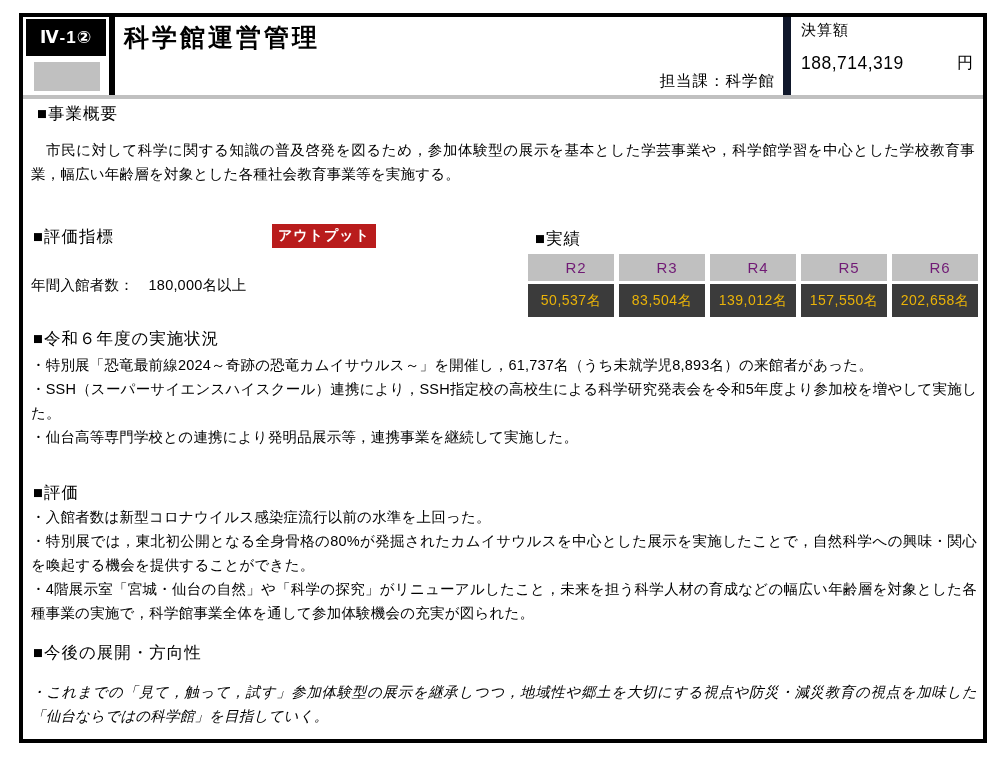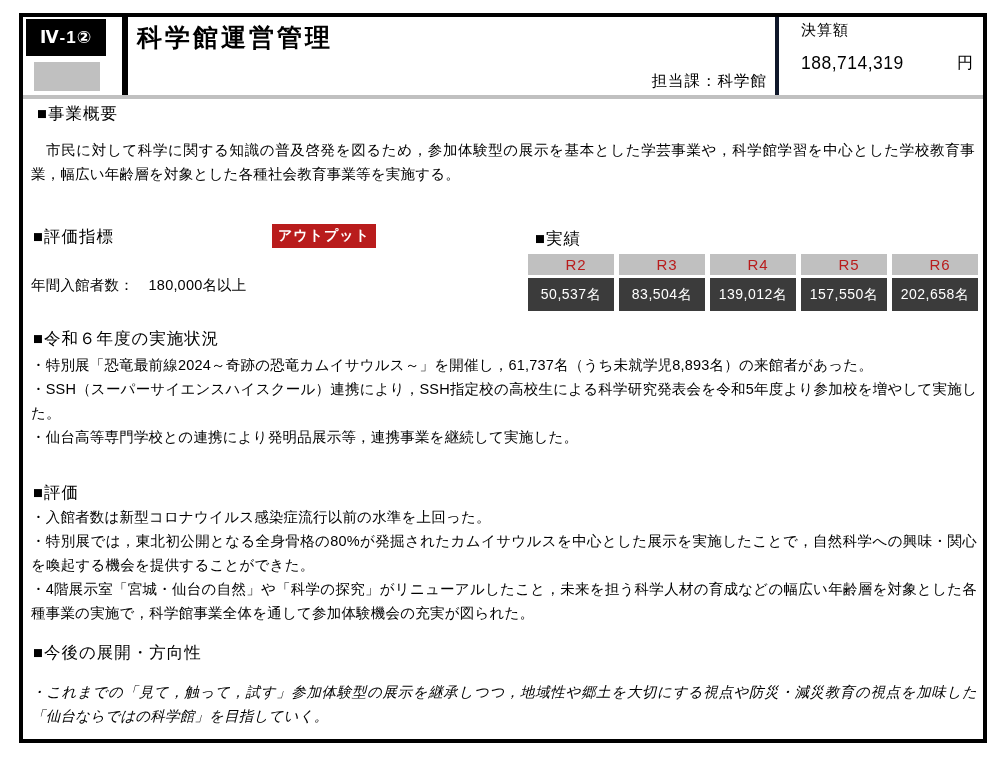--- a/index.html
+++ b/index.html
@@ -10,37 +10,37 @@
   }
   .frame{
     position:absolute;left:19px;top:13px;width:960px;height:722px;
     border:4px solid #000000;background:#fff;
   }
   
   .header{
     position:absolute;left:0;top:0;right:0;height:78px;
     border-bottom:4px solid #c0c0c0;display:flex;align-items:stretch;
   }
-  .label-col{width:99px;padding:2px 0 0 3px;box-sizing:border-box;}
+  .label-col{width:86px;padding:2px 0 0 3px;box-sizing:border-box;}
   .code-box{
     width:80px;height:37px;background:#000;color:#fff;
     display:flex;align-items:center;justify-content:center;
     font-size:17px;font-weight:bold;letter-spacing:1px;
   }
   .gray-box{width:66px;height:29px;background:#c0c0c0;margin:6px 0 0 8px;}
   .vbar{width:6px;background:#000;}
   .title-cell{flex:1;position:relative;border-radius:32px;}
   .title{
     position:absolute;left:9px;top:4px;font-size:25px;font-weight:bold;
     letter-spacing:3px;white-space:nowrap;
   }
   .dept{position:absolute;right:8px;bottom:3px;font-size:15.5px;letter-spacing:1px;}
   .budget-cell{
-    width:174px;border-left:4px solid #0f172a;box-sizing:content-box;
-    padding:4px 8px 0 22px;
+    width:174px;border-left:8px solid #0f172a;box-sizing:content-box;
+    padding:4px 8px 0 10px;
   }
   .budget-label{font-size:15px;letter-spacing:1px;}
   .budget-row{
     display:flex;justify-content:space-between;align-items:flex-start;
     margin-top:13px;padding-right:2px;
   }
   .budget-amount{font-size:17.5px;letter-spacing:0.5px;}
   .budget-unit{font-size:16px;}
   
   .h{position:absolute;font-size:16.5px;letter-spacing:1px;white-space:nowrap;}
@@ -53,25 +53,25 @@
   .badge{
     position:absolute;left:249px;top:207px;background:#b91c1c;color:#fff;
     font-size:14px;font-weight:bold;padding:3px 6px;letter-spacing:1px;
   }
   
   .results-table{
     position:absolute;left:505px;top:237px;width:450px;
     display:grid;grid-template-columns:repeat(5,1fr);gap:3px 5px;
   }
   .rt-head{
-    background:#c0c0c0;color:#b91c1c;height:21px;font-size:15px;
+    background:#c0c0c0;color:#701a75;height:27px;font-size:15px;
     display:flex;align-items:center;justify-content:center;letter-spacing:1px;padding-left:10px;
   }
   .rt-val{
-    background:#3b3b3b;color:#ffffff;height:33px;font-size:14px;
+    background:#3b3b3b;color:#eab308;height:33px;font-size:14px;
     display:flex;align-items:center;justify-content:center;letter-spacing:0.5px;
   }
 </style>
 </head>
 <body>
 
 <div class="page">
   <div class="frame">
 
     <div class="header">

